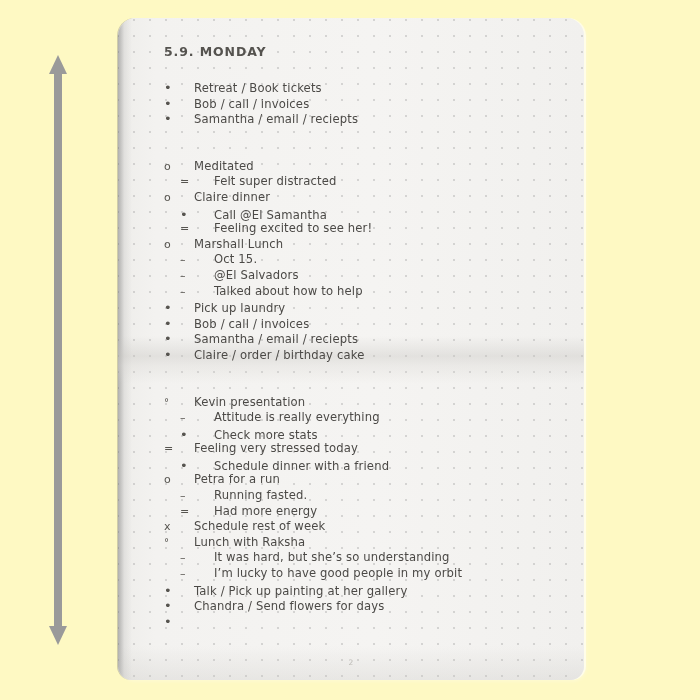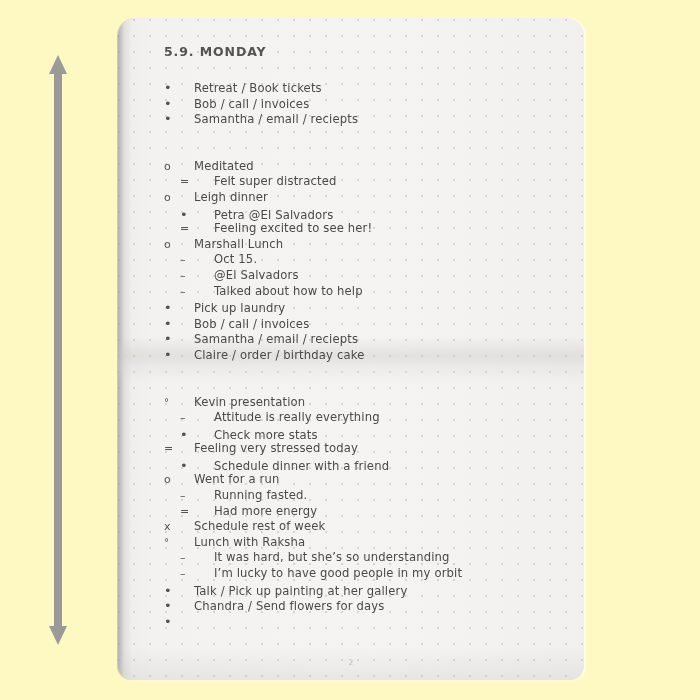--- a/index.html
+++ b/index.html
@@ -181,25 +181,25 @@
             <div class="note-line lvl0">
               <span class="marker m-circle">o</span>
               <span class="note-text">Meditated</span>
             </div>
             <div class="note-line lvl1">
               <span class="marker m-eq">=</span>
               <span class="note-text">Felt super distracted</span>
             </div>
             <div class="note-line lvl0">
               <span class="marker m-circle">o</span>
-              <span class="note-text">Leigh dinner</span>
-            </div>
-            <div class="note-line lvl1">
-              <span class="marker m-dot">•</span>
-              <span class="note-text">Petra @El Salvadors</span>
+              <span class="note-text">Claire dinner</span>
+            </div>
+            <div class="note-line lvl1">
+              <span class="marker m-dot">•</span>
+              <span class="note-text">Call @El Samantha</span>
             </div>
             <div class="note-line lvl1">
               <span class="marker m-eq">=</span>
               <span class="note-text">Feeling excited to see her!</span>
             </div>
             <div class="note-line lvl0">
               <span class="marker m-circle">o</span>
               <span class="note-text">Marshall Lunch</span>
             </div>
             <div class="note-line lvl1">
@@ -248,21 +248,21 @@
             <div class="note-line lvl0">
               <span class="marker m-eq">=</span>
               <span class="note-text">Feeling very stressed today</span>
             </div>
             <div class="note-line lvl1">
               <span class="marker m-dot">•</span>
               <span class="note-text">Schedule dinner with a friend</span>
             </div>
             <div class="note-line lvl0">
               <span class="marker m-circle">o</span>
-              <span class="note-text">Went for a run</span>
+              <span class="note-text">Petra for a run</span>
             </div>
             <div class="note-line lvl1">
               <span class="marker m-dash">–</span>
               <span class="note-text">Running fasted.</span>
             </div>
             <div class="note-line lvl1">
               <span class="marker m-eq">=</span>
               <span class="note-text">Had more energy</span>
             </div>
             <div class="note-line lvl0">

